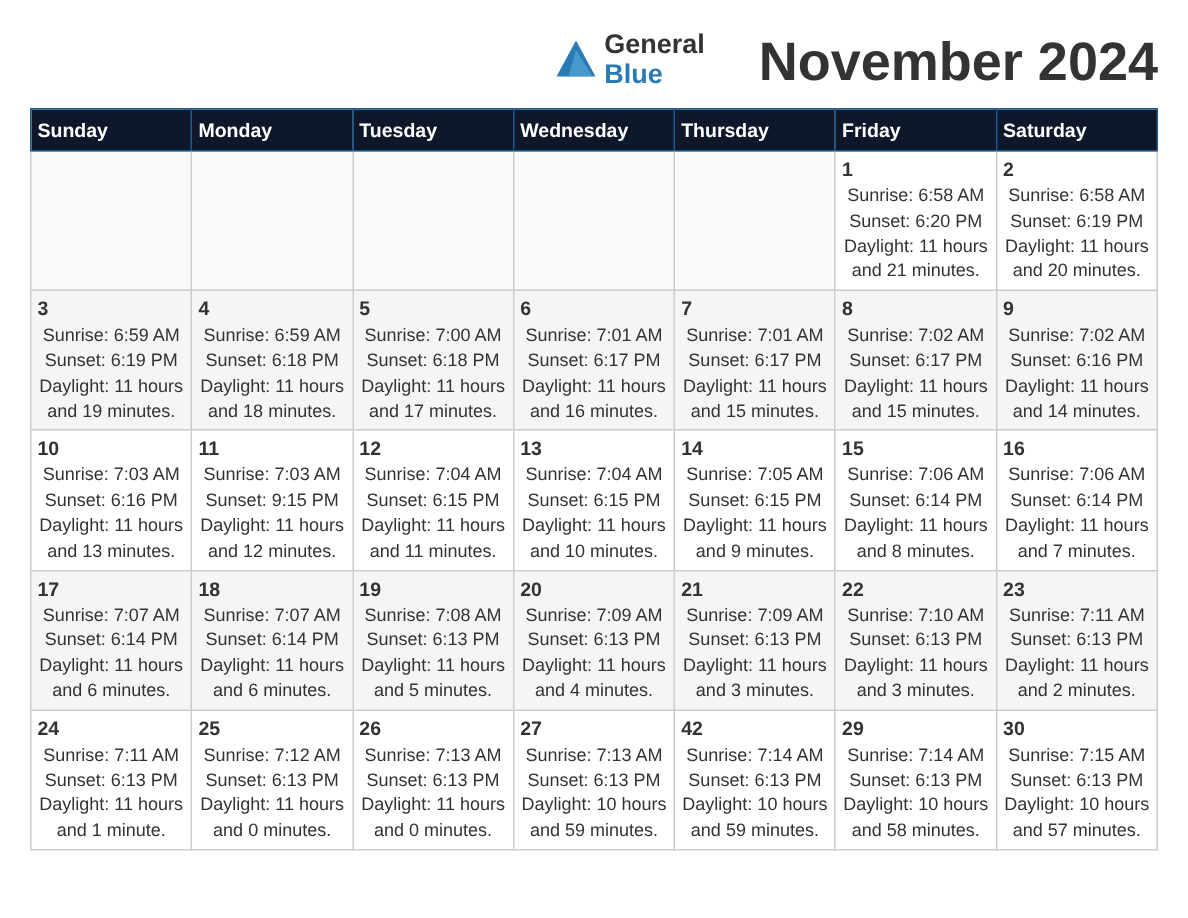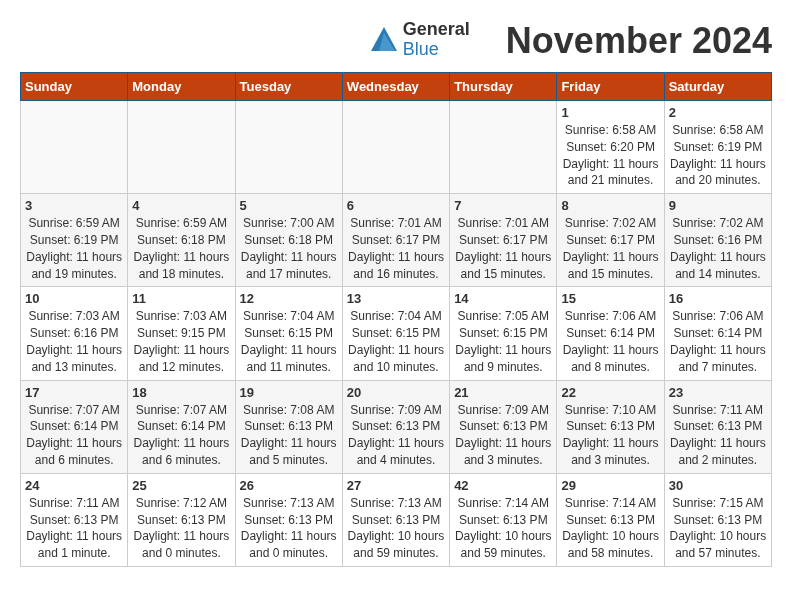--- a/index.html
+++ b/index.html
@@ -26,21 +26,21 @@
       flex-direction: column;
       line-height: 1.1;
     }
     .logo-general {
       font-size: 18px;
       font-weight: bold;
       color: #333;
     }
     .logo-blue {
       font-size: 18px;
-      font-weight: normal;
+      font-weight: bold;
       color: #2a7ab5;
     }
     .logo-icon {
       width: 30px;
       height: 30px;
     }
     .title-area {
       text-align: right;
     }
     .month-title {
@@ -52,21 +52,21 @@
     .subtitle {
       font-size: 16px;
       color: #555;
     }
     .calendar {
       width: 100%;
       border-collapse: collapse;
       table-layout: fixed;
     }
     .calendar th {
-      background-color: #c2410c;
+      background-color: #0f172a;
       color: #fff;
       font-size: 13px;
       font-weight: bold;
       padding: 6px 4px;
       text-align: left;
       border: 1px solid #1a5a8a;
     }
     .calendar td {
       vertical-align: top;
       border: 1px solid #ccc;

